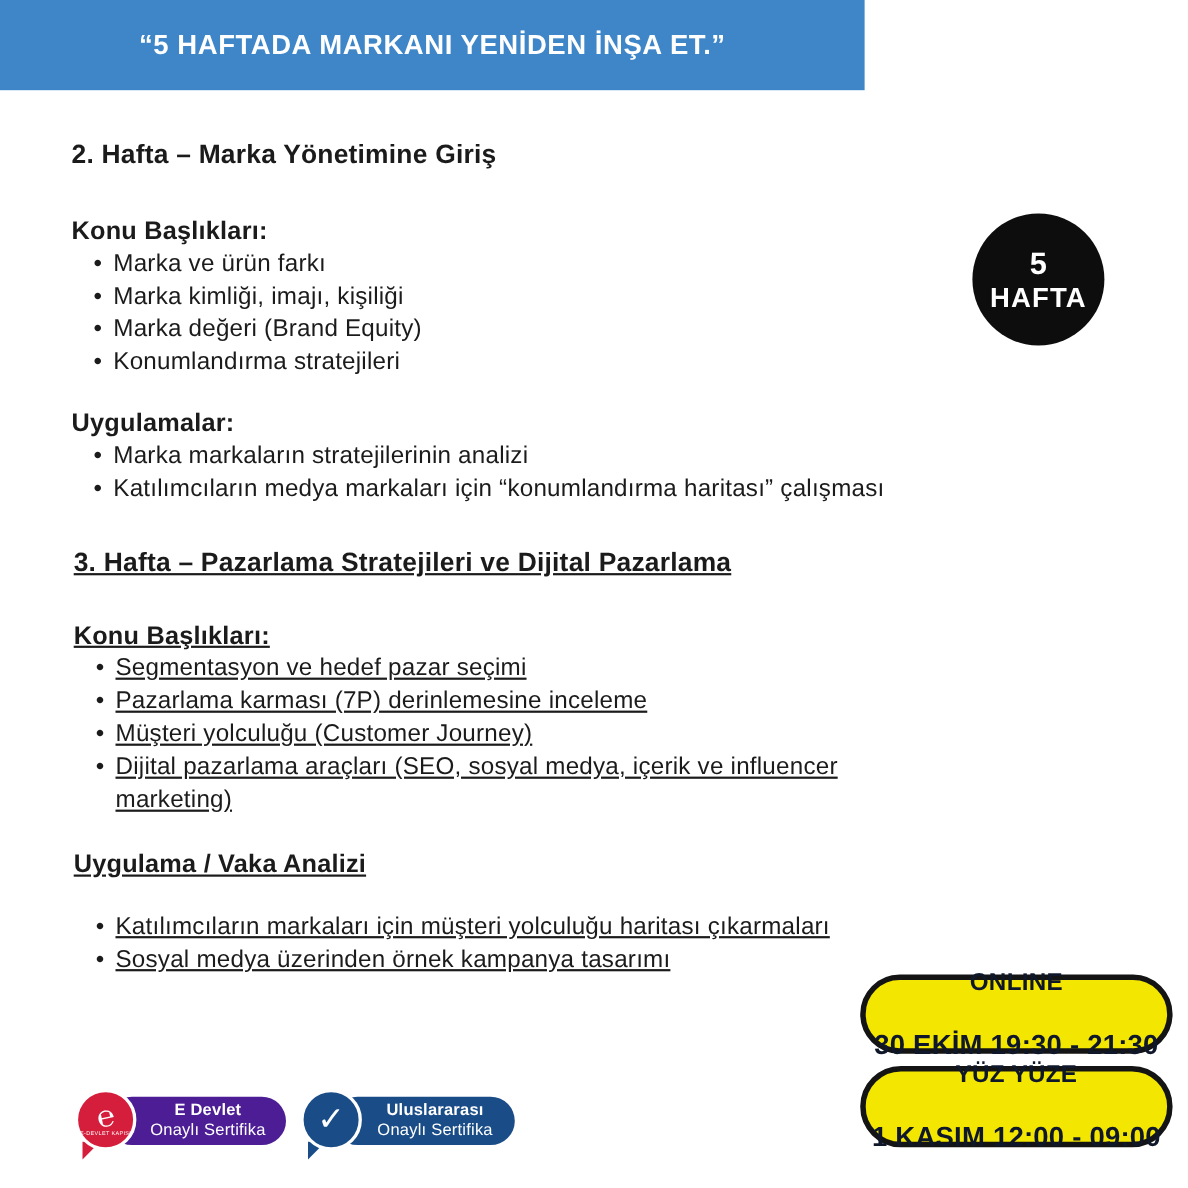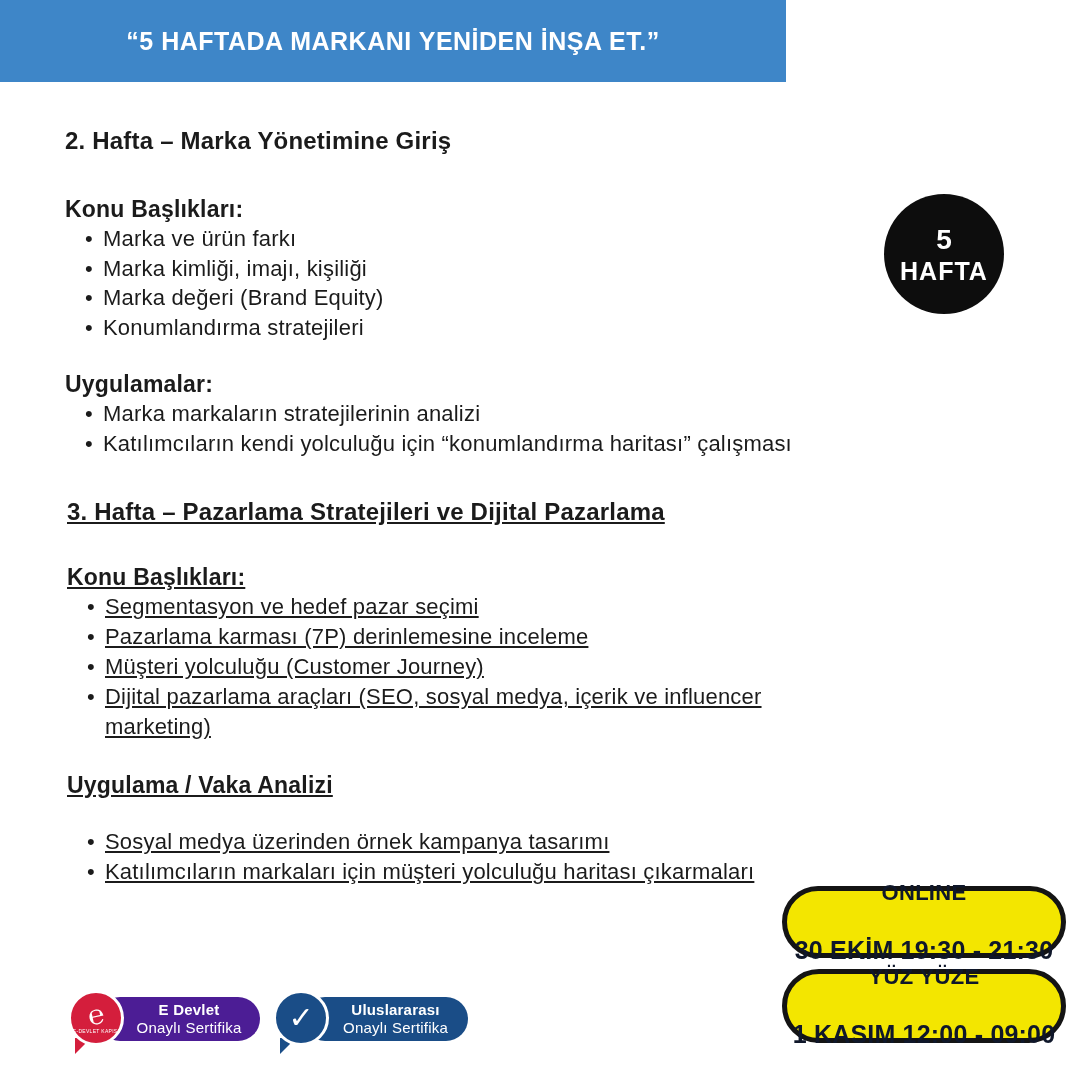--- a/index.html
+++ b/index.html
@@ -110,37 +110,37 @@
   <div class="sec-label l-topics">Konu Başlıkları:</div>
   <ul class="u-topics">
     <li>Marka ve ürün farkı</li>
     <li>Marka kimliği, imajı, kişiliği</li>
     <li>Marka değeri (Brand Equity)</li>
     <li>Konumlandırma stratejileri</li>
   </ul>
   <div class="sec-label l-practice">Uygulamalar:</div>
   <ul class="u-practice">
     <li>Marka markaların stratejilerinin analizi</li>
-    <li>Katılımcıların kendi yolculuğu için “konumlandırma haritası” çalışması</li>
+    <li>Katılımcıların medya markaları için “konumlandırma haritası” çalışması</li>
   </ul>
 </div>
 
 <div class="section" id="section2">
   <div class="sec-title">3. Hafta – Pazarlama Stratejileri ve Dijital Pazarlama</div>
   <div class="sec-label l-topics">Konu Başlıkları:</div>
   <ul class="u-topics">
     <li>Segmentasyon ve hedef pazar seçimi</li>
     <li>Pazarlama karması (7P) derinlemesine inceleme</li>
     <li>Müşteri yolculuğu (Customer Journey)</li>
     <li>Dijital pazarlama araçları (SEO, sosyal medya, içerik ve influencer marketing)</li>
   </ul>
   <div class="sec-label l-practice">Uygulama / Vaka Analizi</div>
   <ul class="u-practice">
+    <li>Katılımcıların markaları için müşteri yolculuğu haritası çıkarmaları</li>
     <li>Sosyal medya üzerinden örnek kampanya tasarımı</li>
-    <li>Katılımcıların markaları için müşteri yolculuğu haritası çıkarmaları</li>
   </ul>
 </div>
 
 <div class="pill" id="pill-online">
   <span class="pill-mode">ONLINE</span>
   <span class="pill-time">30 EKİM 19:30 - 21:30</span>
 </div>
 <div class="pill" id="pill-inperson">
   <span class="pill-mode">YÜZ YÜZE</span>
   <span class="pill-time">1 KASIM 12:00 - 09:00</span>

